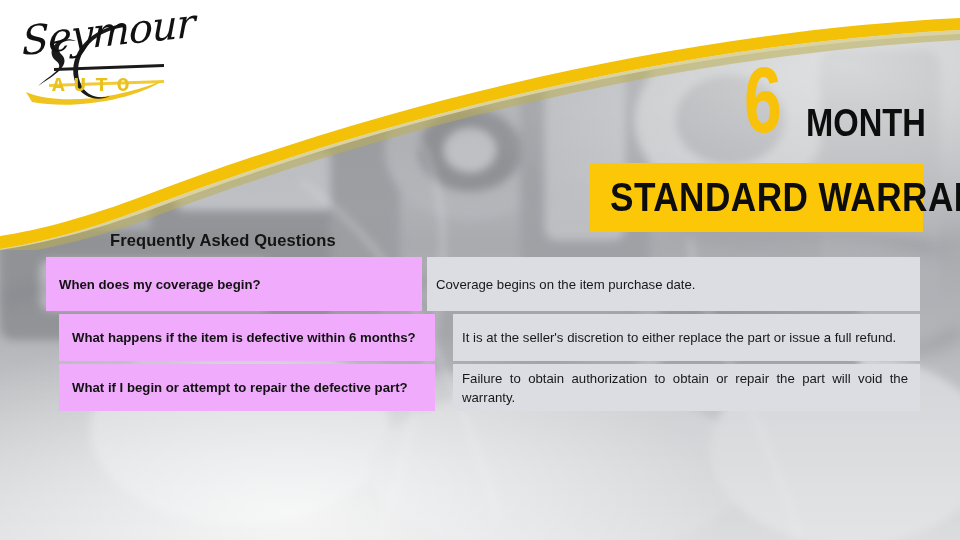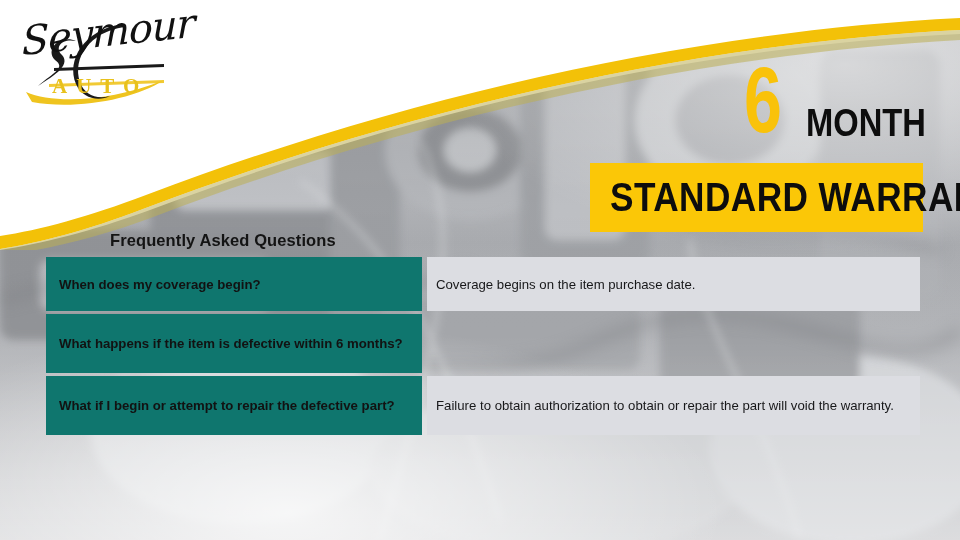--- a/index.html
+++ b/index.html
@@ -60,21 +60,21 @@
     color: #111111;
     letter-spacing: -1px;
     transform: rotate(-6deg) skewX(-6deg);
     transform-origin: left bottom;
     white-space: nowrap;
   }
   .logo-auto {
     position: absolute;
     left: 38px;
     top: 60px;
-    font-family: Liberation Serif, serif;
+    font-family: Liberation Mono, monospace;
     font-size: 21px;
     font-weight: bold;
     letter-spacing: 9px;
     color: #e8c11c;
     white-space: nowrap;
   }
 
   
   .six {
     position: absolute;
@@ -148,21 +148,21 @@
   .faq-row {
     display: flex;
     margin-bottom: 3px;
     column-gap: 5px;
   }
   .faq-row:last-child { margin-bottom: 0; }
 
   .q-cell {
     width: 376px;
     flex: 0 0 376px;
-    background: #0f766e;
+    background: #f0abfc;
     display: flex;
     align-items: center;
     padding: 0 13px;
     box-sizing: border-box;
     font-size: 13.2px;
     font-weight: bold;
     color: #121212;
     line-height: 17px;
   }
   .a-cell {
@@ -174,21 +174,21 @@
     box-sizing: border-box;
     font-size: 13.2px;
     color: #18181a;
     line-height: 19px;
     text-align: justify;
     text-justify: inter-word;
   }
   .a-cell > span { display: block; width: 100%; }
 
   .h-1 .q-cell, .h-1 .a-cell { height: 54px; }
-  .h-2 .q-cell, .h-2 .a-cell { height: 59px; }
+  .h-2 .q-cell, .h-2 .a-cell { height: 47px; margin-left: 13px; }
 </style>
 </head>
 <body>
 
 <div id="slide">
 
   <div class="photo-layer">
     <svg width="960" height="540" viewBox="0 0 960 540" style="position:absolute;left:0;top:0;">
       <defs>
         <linearGradient id="gmet" x1="0" y1="0" x2="0" y2="1">
@@ -277,20 +277,23 @@
       </div>
       <div class="a-cell">
         <span>Coverage begins on the item purchase date.</span>
       </div>
     </div>
 
     <div class="faq-row h-2">
       <div class="q-cell">
         <span>What happens if the item is defective within 6 months?</span>
       </div>
+      <div class="a-cell">
+        <span>It is at the seller's discretion to either replace the part or issue a full refund.</span>
+      </div>
     </div>
 
 
     <div class="faq-row h-2">
       <div class="q-cell">
         <span>What if I begin or attempt to repair the defective part?</span>
       </div>
       <div class="a-cell">
         <span>Failure to obtain authorization to obtain or repair the part will void the warranty.</span>
       </div>

